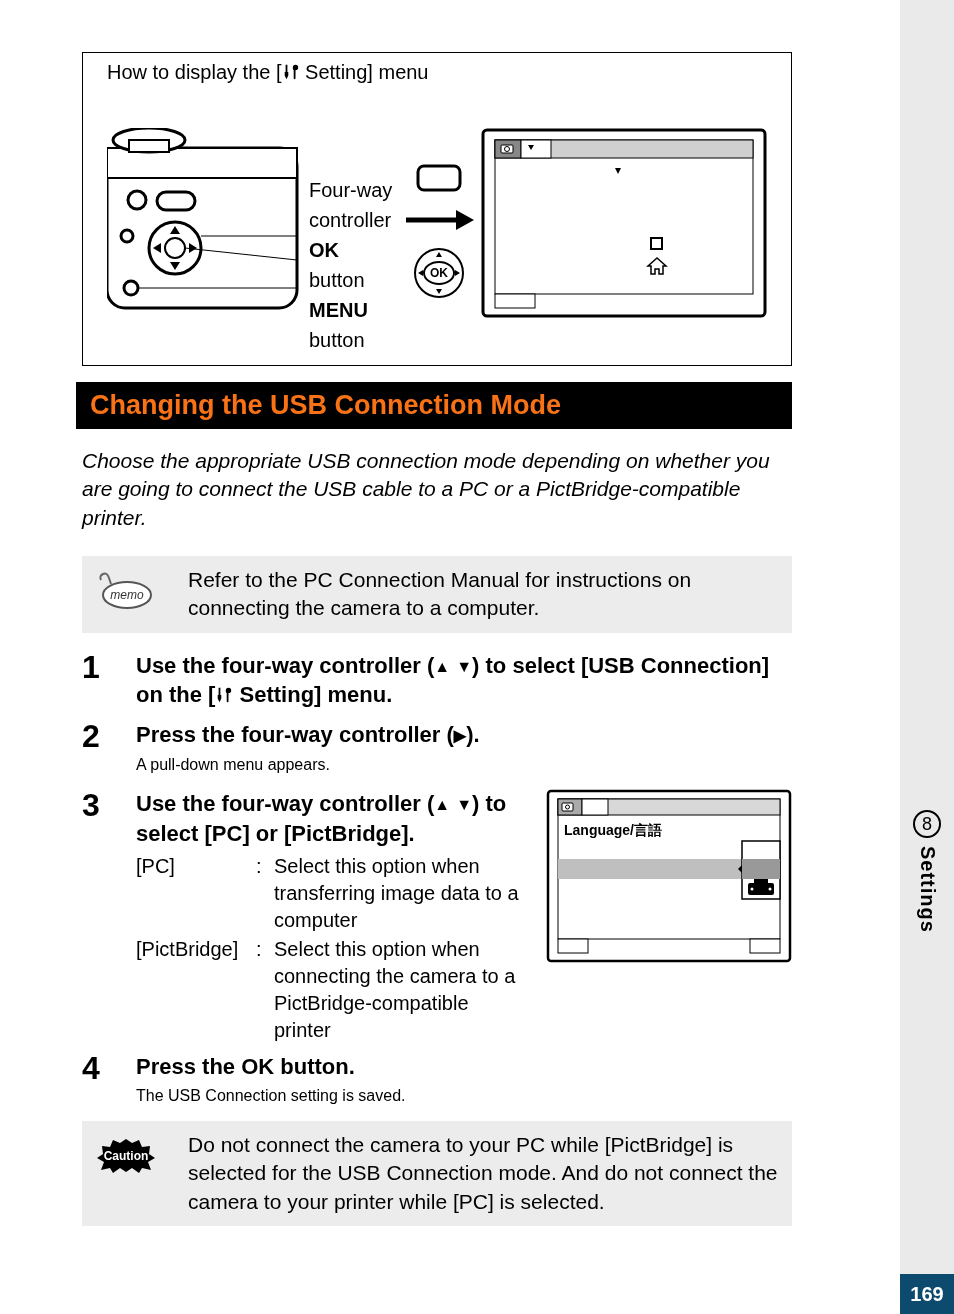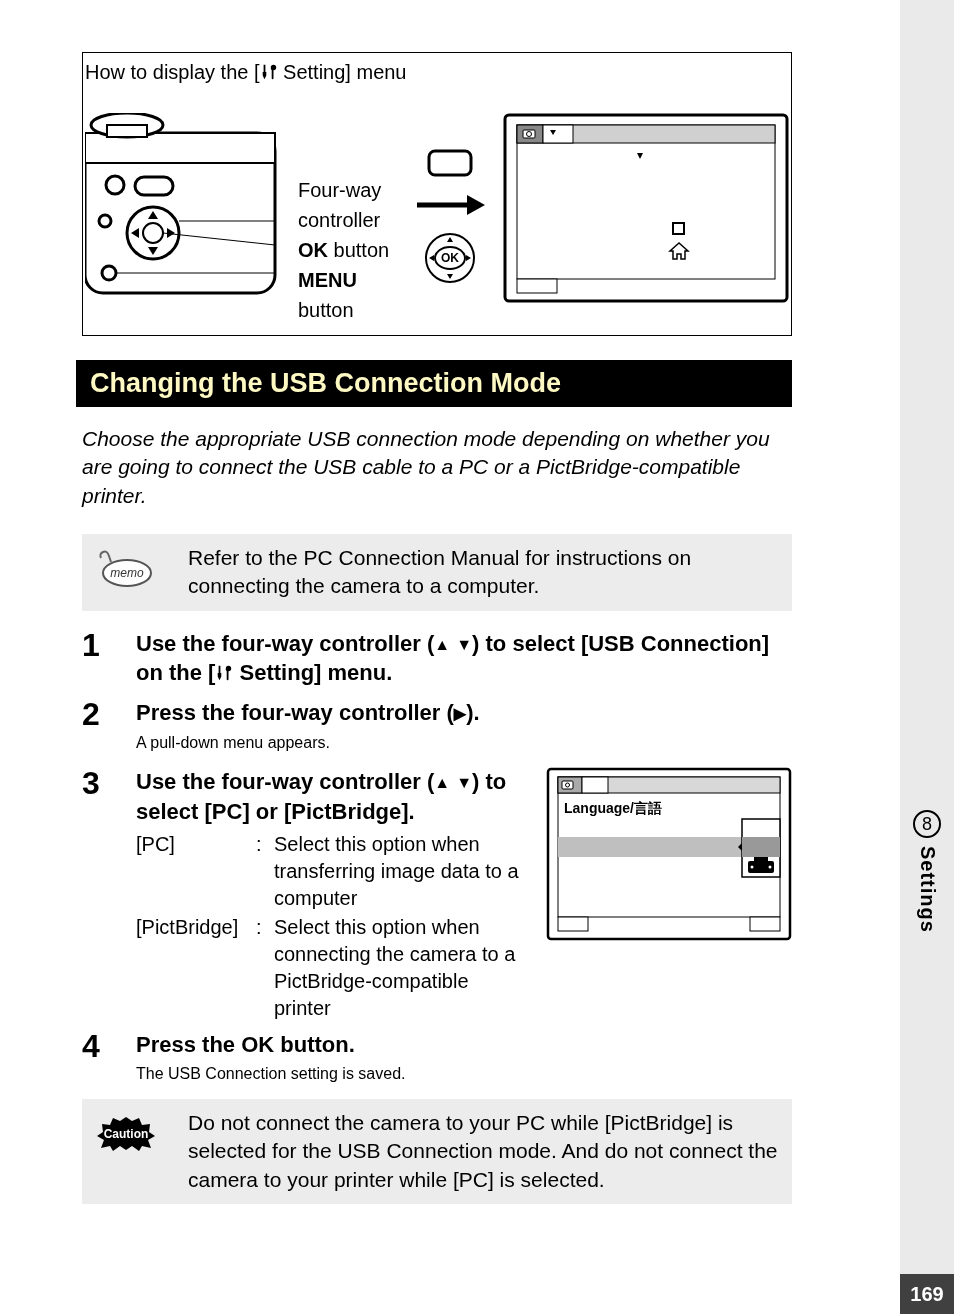--- a/index.html
+++ b/index.html
@@ -19,21 +19,21 @@
     width: 54px;
     height: 100%;
     background: #eaeaea;
   }
   .page-number {
     position: absolute;
     bottom: 0;
     right: 0;
     width: 54px;
     height: 40px;
-    background: #404040;
+    background: #0c4a6e;
     color: #fff;
     font-weight: bold;
     font-size: 20px;
     display: flex;
     align-items: center;
     justify-content: center;
   }
   .side-label {
     position: absolute;
     right: 10px;
@@ -59,49 +59,49 @@
     font-size: 20px;
     letter-spacing: 1px;
     margin: 0 auto;
   }
   .content {
     padding: 52px 70px 0 82px;
     width: 862px;
   }
   .diagram-box {
     border: 1px solid #000;
-    padding: 8px 2px 10px;
-    margin-bottom: 24px;
+    padding: 8px 24px 10px;
+    margin-bottom: 16px;
   }
   .diagram-title {
     font-size: 20px;
     margin-bottom: 6px;
   }
   .diagram-row {
     display: flex;
     align-items: center;
-    gap: 13px;
+    gap: 2px;
   }
   .camera-svg { width: 200px; height: 190px; flex-shrink:0; }
   .labels-col {
     font-size: 20px;
     line-height: 1.5;
     padding-top: 85px;
   }
   .labels-col .b { font-weight: bold; }
   .ok-col { padding-top: 22px; text-align: center; width: 80px; flex-shrink:0; }
   .lcd {
     width: 286px;
     height: 190px;
     flex-shrink: 0;
     margin-left: auto;
   }
   .section-header {
     background: #000;
-    color: #fef9c3;
+    color: #f97316;
     font-size: 27px;
     font-weight: bold;
     padding: 8px 14px;
     margin: 0 0 18px -6px;
   }
   .intro {
     font-size: 21px;
     line-height: 1.35;
     margin-bottom: 24px;
     font-style: italic;

